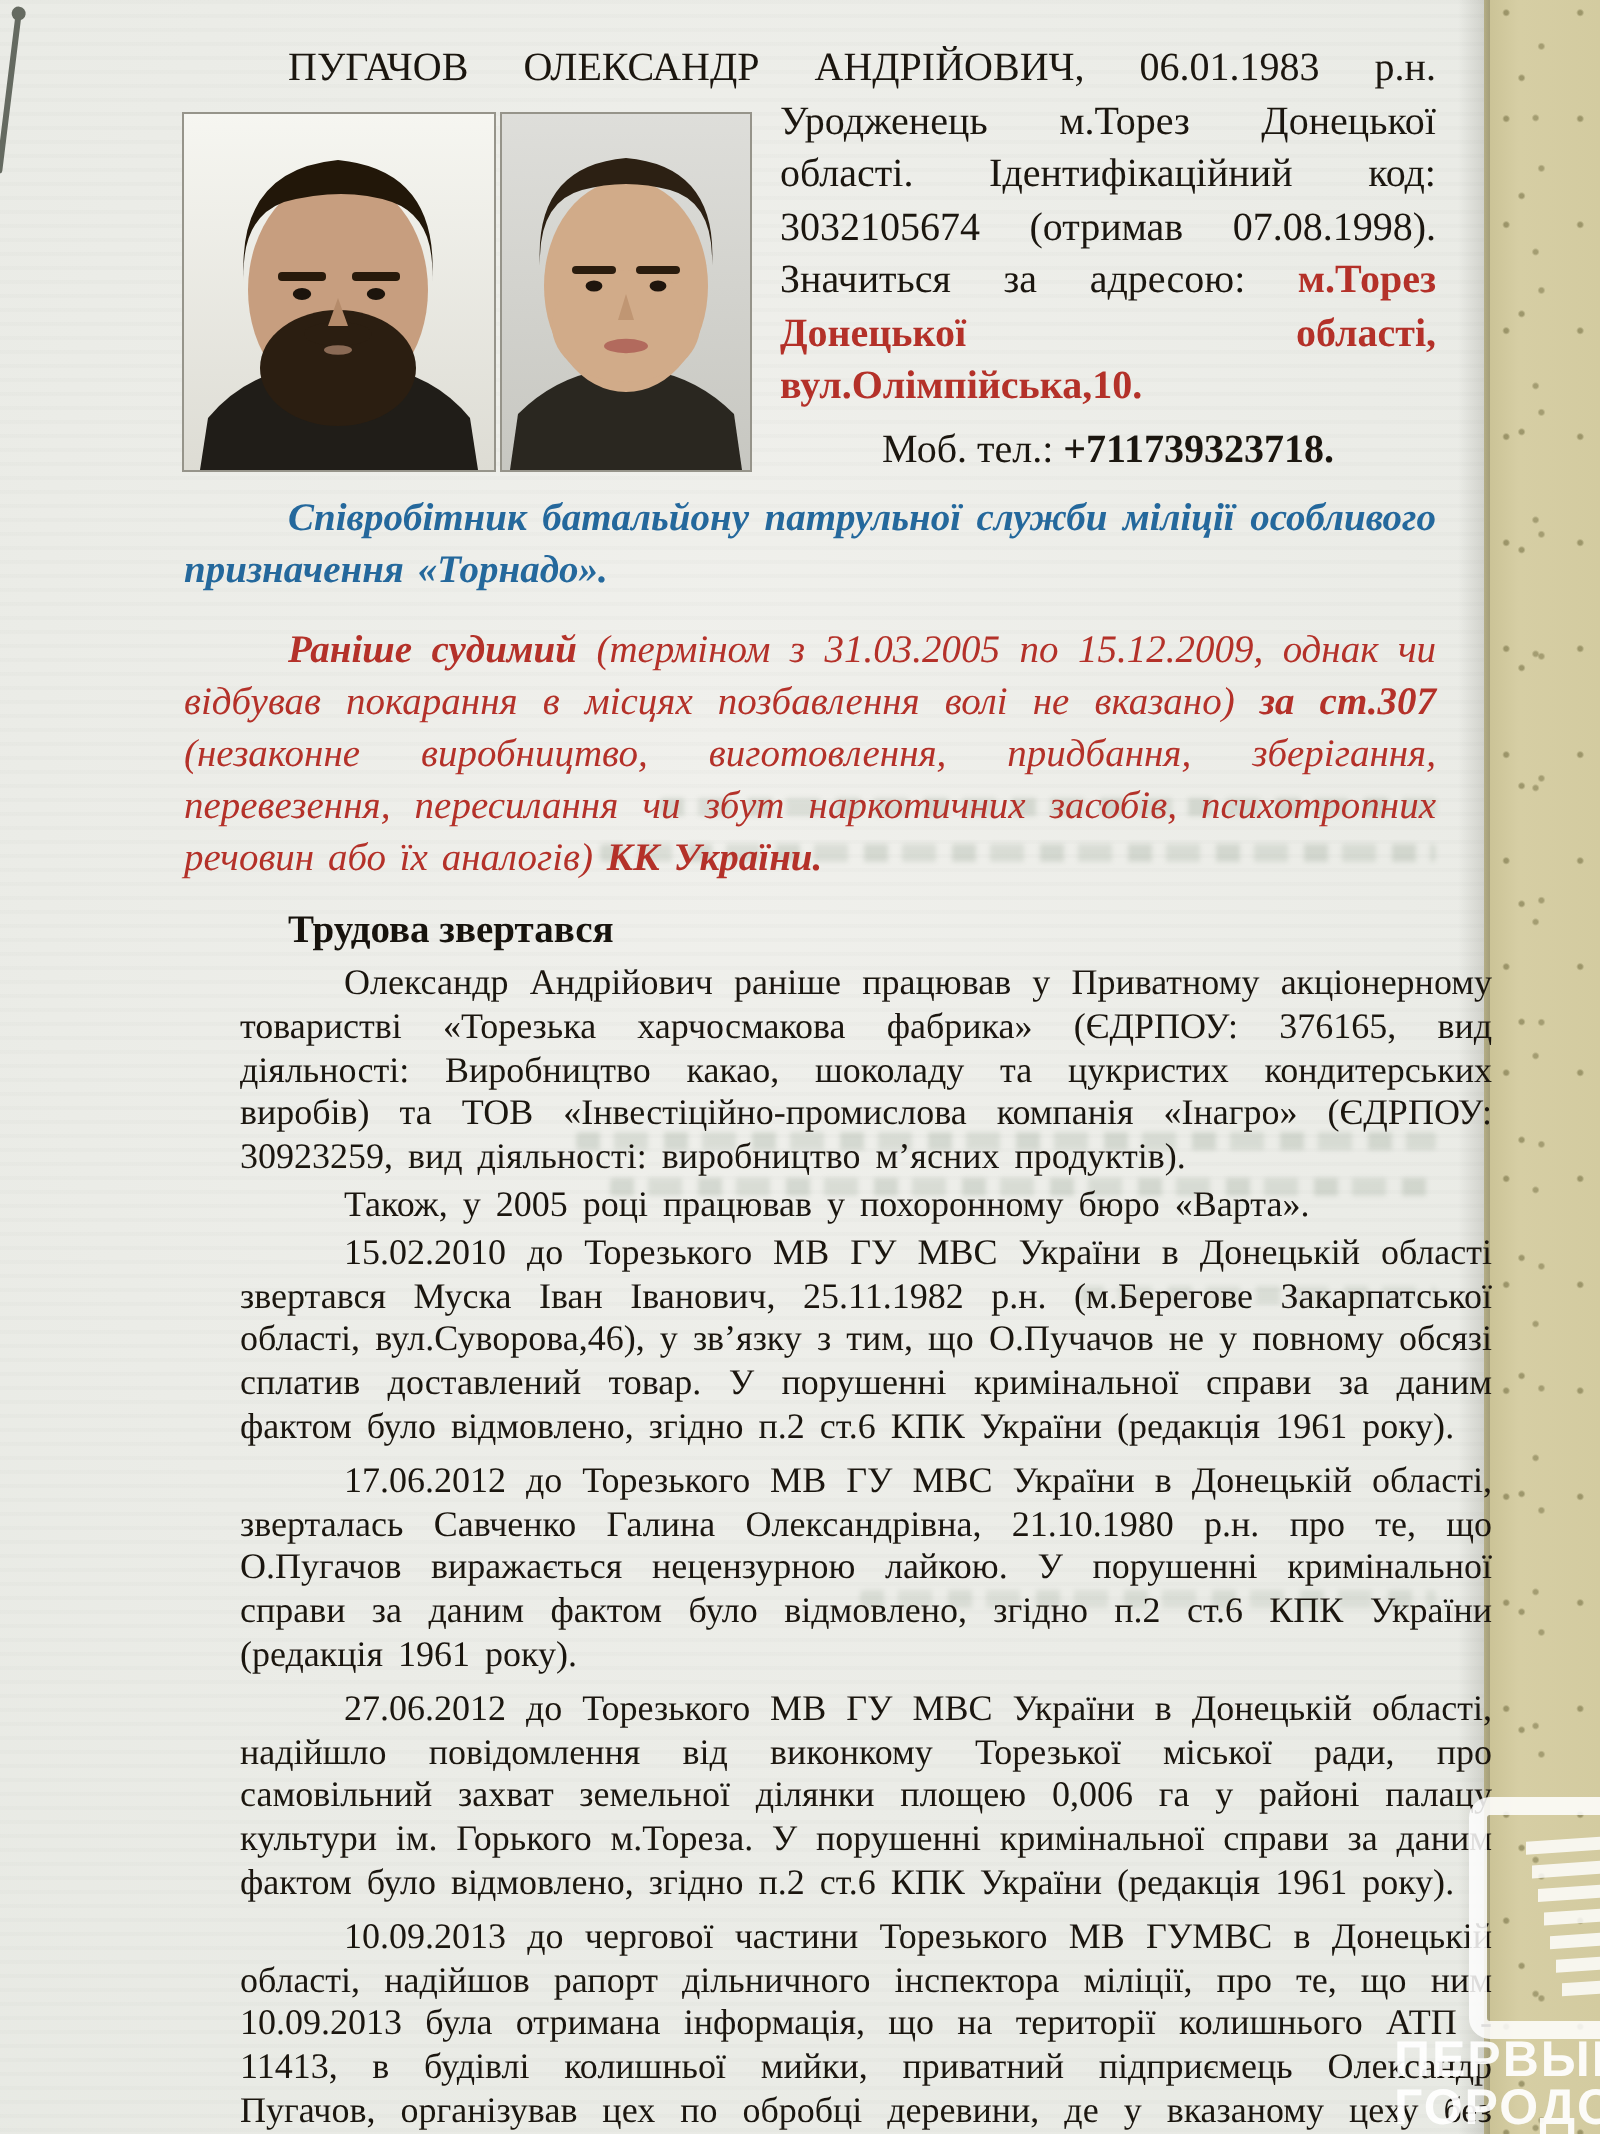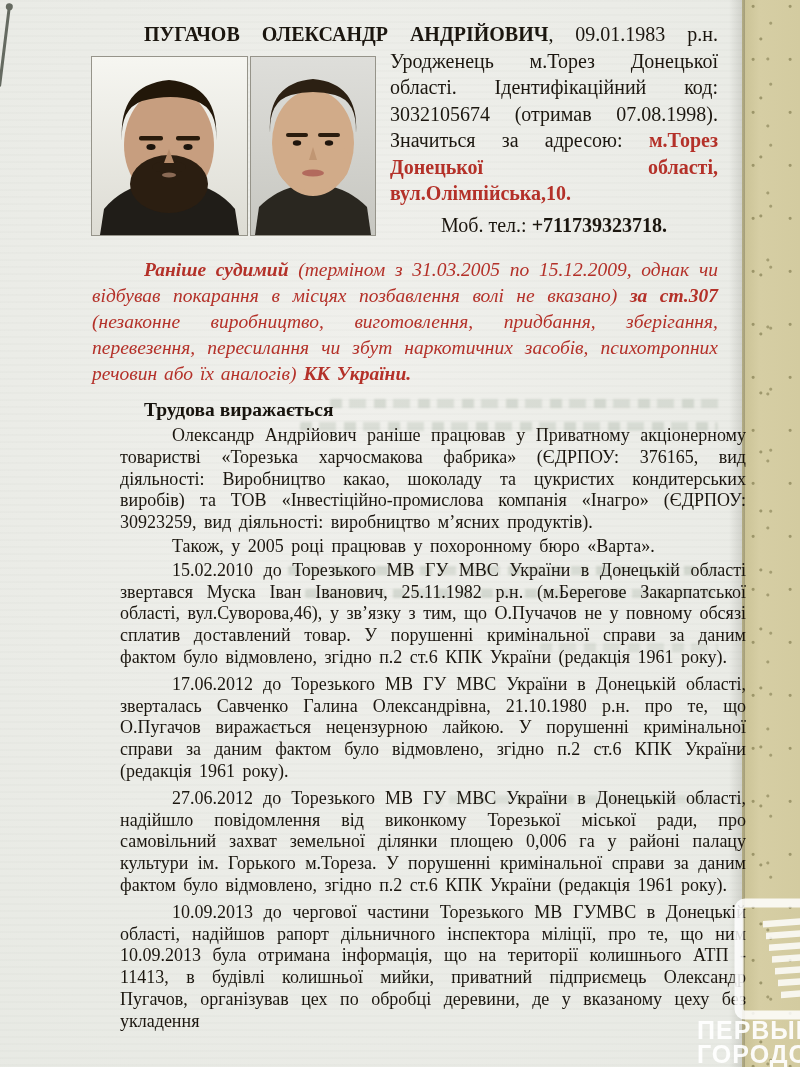--- a/index.html
+++ b/index.html
@@ -50,21 +50,21 @@
   .content{position:absolute; left:0; top:0; width:742px; color:#1b160f;}
   .header-zone{position:relative; height:243px;}
   .photos{position:absolute; left:92px; top:57px; display:flex; gap:4px;}
   .photo{outline:1px solid #96948a; display:block;}
 
   .hdr{
     margin:0 0 0 92px; padding-top:21px; width:328px; padding-left:298px;
     text-indent:-246px; font-size:20px; line-height:26.5px;
     text-align:justify; word-spacing:3px;
   }
-  .hdr .name{font-weight:bold;}
+  .hdr .name{font-weight:normal;}
   .it{}
   .red{color:#b43129;}
   .bold{font-weight:bold;}
   .phone{margin:5px 0 0 390px; width:328px; text-align:center; font-size:20px; line-height:26px;}
 
   .blue-par{
     margin:4px 0 0 92px; width:626px; text-align:justify; text-indent:52px;
     color:#24689c; font-weight:bold; font-style:italic;
     font-size:19.5px; line-height:26px; word-spacing:2px;
   }
@@ -148,28 +148,29 @@
           <ellipse cx="62" cy="106" rx="37" ry="28" fill="#d1ab89"></ellipse>
           <path d="M19,76 Q16,26 62,22 Q108,26 105,76 Q106,44 84,38 Q62,32 40,38 Q18,44 19,76 Z" fill="#2c2013"></path>
           <ellipse cx="46" cy="86" rx="4.2" ry="2.8" fill="#1f150d"></ellipse>
           <ellipse cx="78" cy="86" rx="4.2" ry="2.8" fill="#1f150d"></ellipse>
           <rect x="35" y="76" width="22" height="4" rx="2" fill="#2a1c0e"></rect>
           <rect x="67" y="76" width="22" height="4" rx="2" fill="#2a1c0e"></rect>
           <path d="M62,90 L58,103 L66,103 Z" fill="#c09673"></path>
           <ellipse cx="62" cy="116" rx="11" ry="3.6" fill="#b26a5d"></ellipse>
         </svg>
       </div>
-      <p class="hdr"><span class="name">ПУГАЧОВ ОЛЕКСАНДР АНДРІЙОВИЧ</span><span>, 09.01.1983 р.н. Уродженець м.Торез Донецької області. Ідентифікаційний код: 3032105674 </span><span class="it">(отримав 07.08.1998)</span><span>. Значиться за адресою: </span><span class="it bold red">м.Торез Донецької області, вул.Олімпійська,10</span><span class="bold red">.</span></p>
+      <p class="hdr"><span class="name">ПУГАЧОВ ОЛЕКСАНДР АНДРІЙОВИЧ</span><span>, 06.01.1983 р.н. Уродженець м.Торез Донецької області. Ідентифікаційний код: 3032105674 </span><span class="it">(отримав 07.08.1998)</span><span>. Значиться за адресою: </span><span class="it bold red">м.Торез Донецької області, вул.Олімпійська,10</span><span class="bold red">.</span></p>
       <p class="phone"><span>Моб. тел.: </span><span class="it bold">+711739323718</span><span class="bold">.</span></p>
     </div>
 
+    <p class="blue-par">Співробітник батальйону патрульної служби міліції особливого призначення «Торнадо».</p>
 
     <p class="red-par"><span class="bold">Раніше судимий </span><span>(терміном з 31.03.2005 по 15.12.2009, однак чи відбував покарання в місцях позбавлення волі не вказано)</span><span class="bold"> за ст.307 </span><span>(незаконне виробництво, виготовлення, придбання, зберігання, перевезення, пересилання чи збут наркотичних засобів, психотропних речовин або їх аналогів)</span><span class="bold"> КК України.</span></p>
 
-    <h3 class="sec">Трудова виражається</h3>
+    <h3 class="sec">Трудова звертався</h3>
     <p class="body-par"><span>Олександр Андрійович раніше працював у Приватному акціонерному товаристві «Торезька харчосмакова фабрика» </span><span class="it">(ЄДРПОУ: 376165, вид діяльності: Виробництво какао, шоколаду та цукристих кондитерських виробів)</span><span> та ТОВ «Інвестіційно-промислова компанія «Інагро» </span><span class="it">(ЄДРПОУ: 30923259, вид діяльності: виробництво м’ясних продуктів)</span><span>.</span></p>
     <p class="body-par">Також, у 2005 році працював у похоронному бюро «Варта».</p>
 
     <p class="body-par"><span>15.02.2010 до Торезького МВ ГУ МВС України в Донецькій області звертався Муска Іван Іванович, 25.11.1982 р.н. </span><span class="it">(м.Берегове Закарпатської області, вул.Суворова,46)</span><span>, у зв’язку з тим, що О.Пучачов не у повному обсязі сплатив доставлений товар. У порушенні кримінальної справи за даним фактом було відмовлено, згідно п.2 ст.6 КПК України </span><span class="it">(редакція 1961 року)</span><span>.</span></p>
     <p class="body-par mt"><span>17.06.2012 до Торезького МВ ГУ МВС України в Донецькій області, зверталась Савченко Галина Олександрівна, 21.10.1980 р.н. про те, що О.Пугачов виражається нецензурною лайкою. У порушенні кримінальної справи за даним фактом було відмовлено, згідно п.2 ст.6 КПК України </span><span class="it">(редакція 1961 року)</span><span>.</span></p>
     <p class="body-par mt"><span>27.06.2012 до Торезького МВ ГУ МВС України в Донецькій області, надійшло повідомлення від виконкому Торезької міської ради, про самовільний захват земельної ділянки площею 0,006 га у районі палацу культури ім. Горького м.Тореза. У порушенні кримінальної справи за даним фактом було відмовлено, згідно п.2 ст.6 КПК України </span><span class="it">(редакція 1961 року)</span><span>.</span></p>
     <p class="body-par mt">10.09.2013 до чергової частини Торезького МВ ГУМВС в Донецькій області, надійшов рапорт дільничного інспектора міліції, про те, що ним 10.09.2013 була отримана інформація, що на території колишнього АТП - 11413, в будівлі колишньої мийки, приватний підприємець Олександр Пугачов, організував цех по обробці деревини, де у вказаному цеху без укладення</p>
   </div>
 
   <div class="wm">

